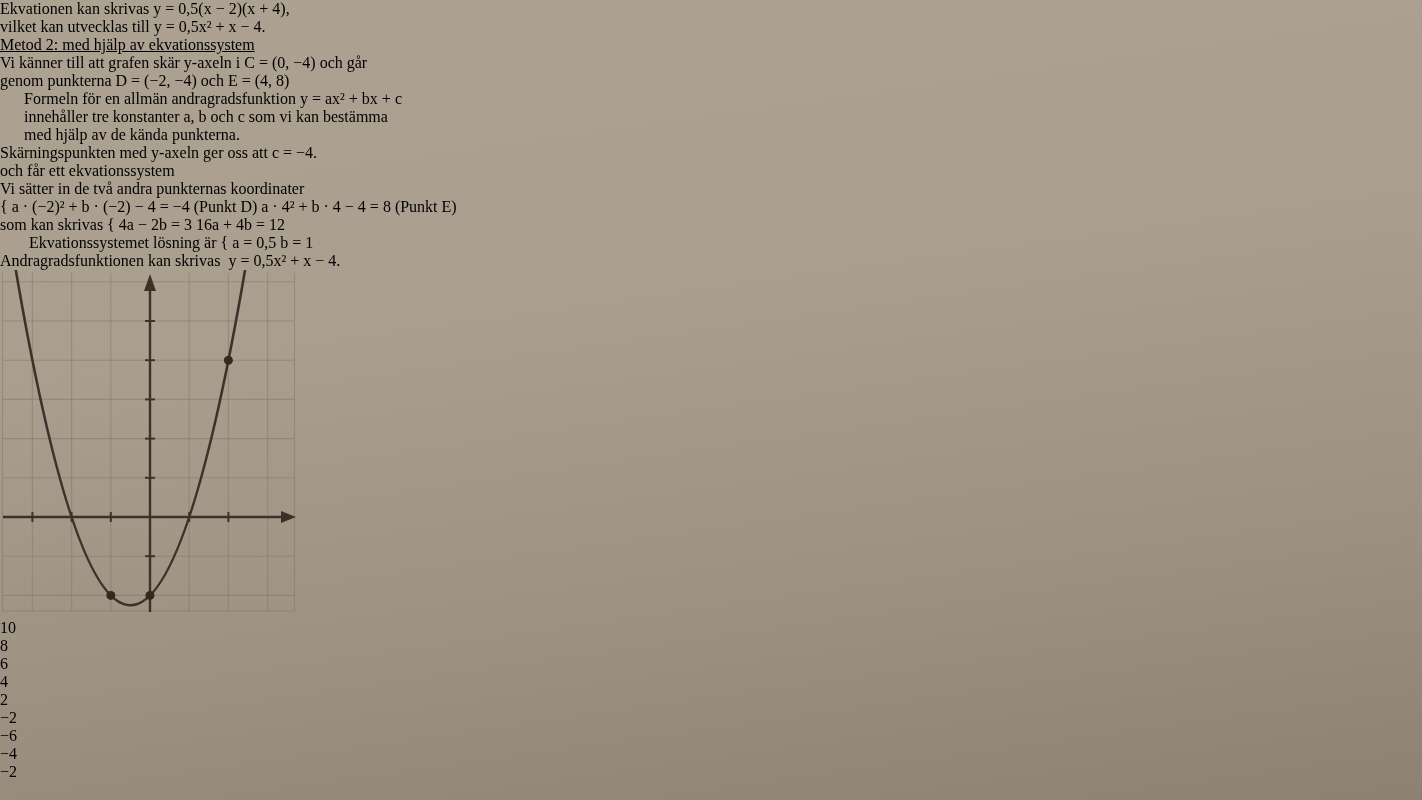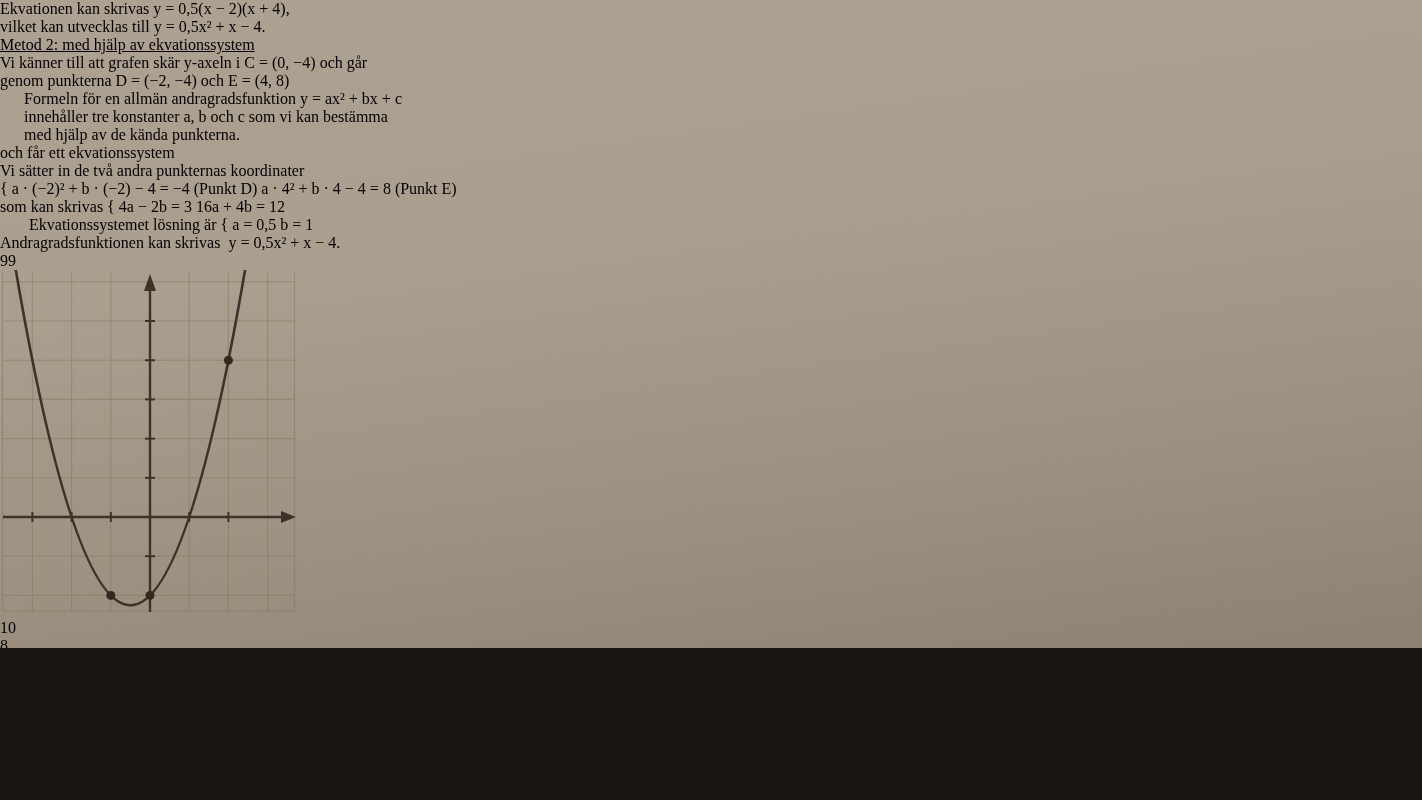--- a/index.html
+++ b/index.html
@@ -1,16 +1,16 @@
 <!DOCTYPE html>
 <html><head>
 <meta charset="utf-8">
 <style>
   html,body{margin:0;padding:0;background:#181512;}
-  .stage{position:relative;width:1422px;height:648px;overflow:hidden;
+  .stage{position:relative;width:1422px;height:800px;overflow:hidden;
          background:linear-gradient(172deg,#ada192 0%,#aa9e8f 38%,#9d9182 70%,#8d8172 100%);
          font-family:"Liberation Serif",serif;}
   
   .book-edge{position:absolute;left:0;top:0;width:130px;height:100%;
       background:linear-gradient(94deg,#6f655a 0%,#7f7366 18%,#93講? 0;}
   .book-edge{background:linear-gradient(94deg,#6f655a 0%,#7f7366 20%,#998c7d 48%,#a29686 66%,rgba(162,150,134,0) 100%);}
   .vignette{position:absolute;inset:0;pointer-events:none;z-index:9;
       background:radial-gradient(135% 105% at 45% 26%,rgba(255,248,235,0.10) 0%,rgba(255,248,235,0.02) 38%,rgba(22,14,6,0.10) 70%,rgba(22,14,6,0.30) 100%),
                  linear-gradient(180deg,rgba(0,0,0,0) 70%,rgba(0,0,0,0.12) 100%);}
   .corner-dark{position:absolute;right:0;top:0;width:110px;height:26px;background:#564c41;
@@ -67,20 +67,21 @@
     <div class="ind10">Vi känner till att grafen skär y-axeln i C = (0, −4) och går</div>
     <div>genom punkterna D = (−2, −4) och E = (4, 8)</div>
   </div>
 
   <div class="t" style="left:315px;top:189px;padding-left:24px;">
     <div>Formeln för en allmän andragradsfunktion y = ax² + bx + c</div>
     <div>innehåller tre konstanter a, b och c som vi kan bestämma</div>
     <div>med hjälp av de kända punkterna.</div>
   </div>
 
+  <div class="t" style="left:315px;top:288px;">Skärningspunkten med y-axeln ger oss att c = −4.</div>
 
   <div class="t" style="left:311px;top:327px;">
     <div>och får ett ekvationssystem</div>
     <div>Vi sätter in de två andra punkternas koordinater</div>
   </div>
   <div class="speck"></div>
 
   <div class="sys" style="left:314px;top:388px;">
     <span class="brace">{</span>
     <span class="rows">
@@ -111,21 +112,20 @@
       <span class="math">a = 0,5</span>
       <span class="math">b = 1</span>
     </span>
   </div>
 
   <div class="t" style="left:303px;top:675px;">
     <span>Andragradsfunktionen kan skrivas</span>&nbsp;
     <span class="math">y = 0,5x² + x − 4.</span>
   </div>
 
-  <div class="pagenum">99</div>
 
   <div class="graph">
     <svg width="300" height="345" viewBox="0 0 300 345">
       <g stroke="#86765f" stroke-opacity="0.5" stroke-width="1.1">
         <line x1="2.5" y1="3" x2="2.5" y2="341"></line>
         <line x1="32.4" y1="3" x2="32.4" y2="341"></line>
         <line x1="71.6" y1="3" x2="71.6" y2="341"></line>
         <line x1="110.8" y1="3" x2="110.8" y2="341"></line>
         <line x1="189.2" y1="3" x2="189.2" y2="341"></line>
         <line x1="228.4" y1="3" x2="228.4" y2="341"></line>

